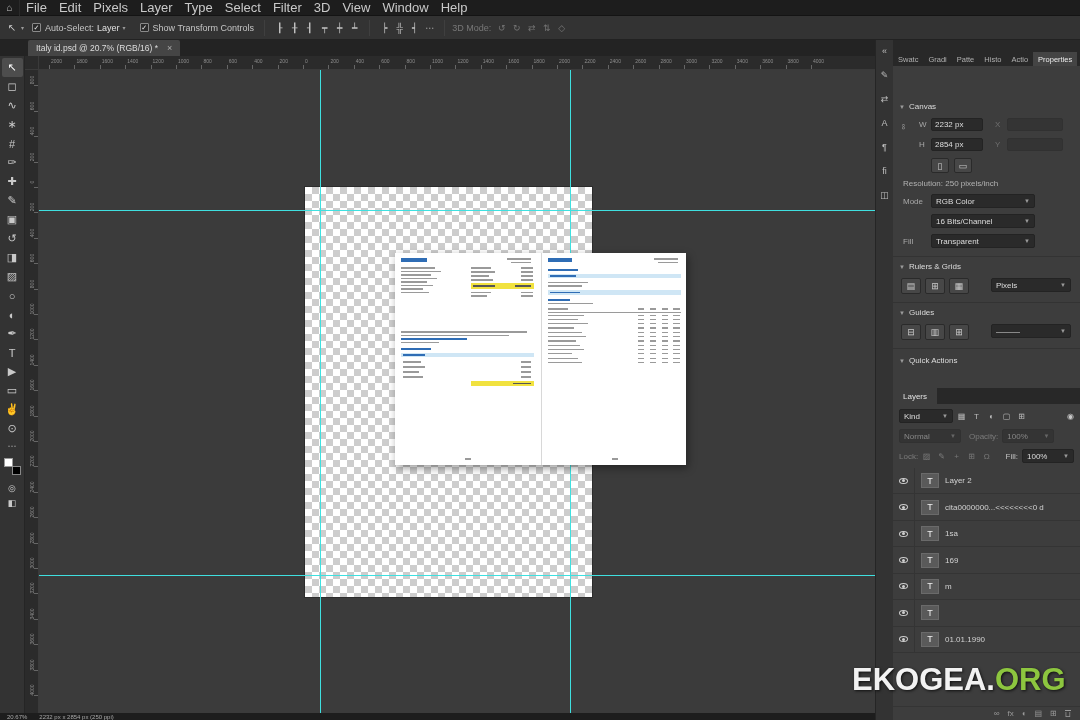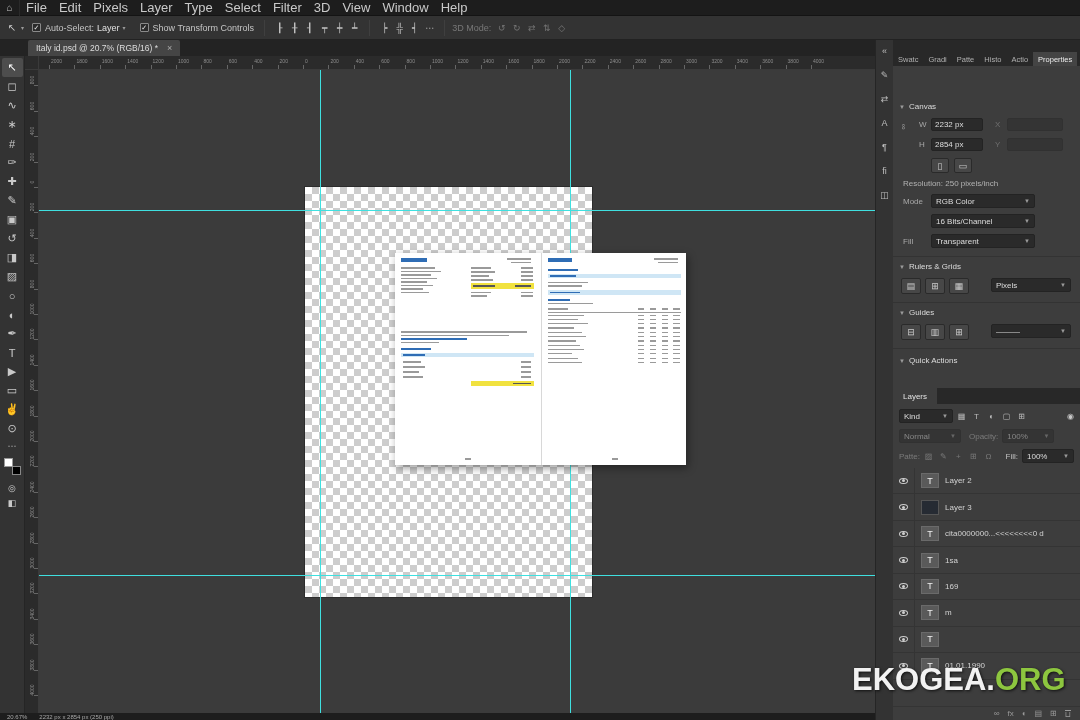--- a/index.html
+++ b/index.html
@@ -622,48 +622,41 @@
           <span>Normal</span>
             <span class="car">▼</span>
         </span>
         <span style="margin-left:8px">Opacity:</span>
         <span class="select" style="margin-left:4px;width:52px">
           <span>100%</span>
             <span class="car">▼</span>
         </span>
       </div>
       <div class="lrow-ctrl" style="top:60px;height:16px">
-        <span class="dim" style="margin-left:6px">Patte:</span>
+        <span class="dim" style="margin-left:6px">Lock:</span>
         <span id="lock-icons" style="display:flex" class="dim">
             <span class="ficon">▨</span>
             <span class="ficon">✎</span>
             <span class="ficon">+</span>
             <span class="ficon">⊞</span>
             <span class="ficon">Ω</span>
           </span>
         <span style="margin-left:auto">Fill:</span>
         <span class="select" style="margin:0 6px 0 4px;width:52px">
           <span>100%</span>
             <span class="car">▼</span>
         </span>
       </div>
       <div class="llist" id="layerlist">
           <div class="lrow" style="height: 26.44px;">
             <div class="eyecell">
               <span class="eye"></span>
             </div>
             <span class="tthumb">T</span>
             <span class="lname">Layer 2</span>
-          </div>
-          <div class="lrow" style="height: 26.44px;">
-            <div class="eyecell">
-              <span class="eye"></span>
-            </div>
-            <span class="ithumb"></span>
-            <span class="lname">Layer 3</span>
           </div>
           <div class="lrow" style="height: 26.44px;">
             <div class="eyecell">
               <span class="eye"></span>
             </div>
             <span class="tthumb">T</span>
             <span class="lname">cita0000000...&lt;&lt;&lt;&lt;&lt;&lt;&lt;&lt;0 d</span>
           </div>
           <div class="lrow" style="height: 26.44px;">
             <div class="eyecell">

